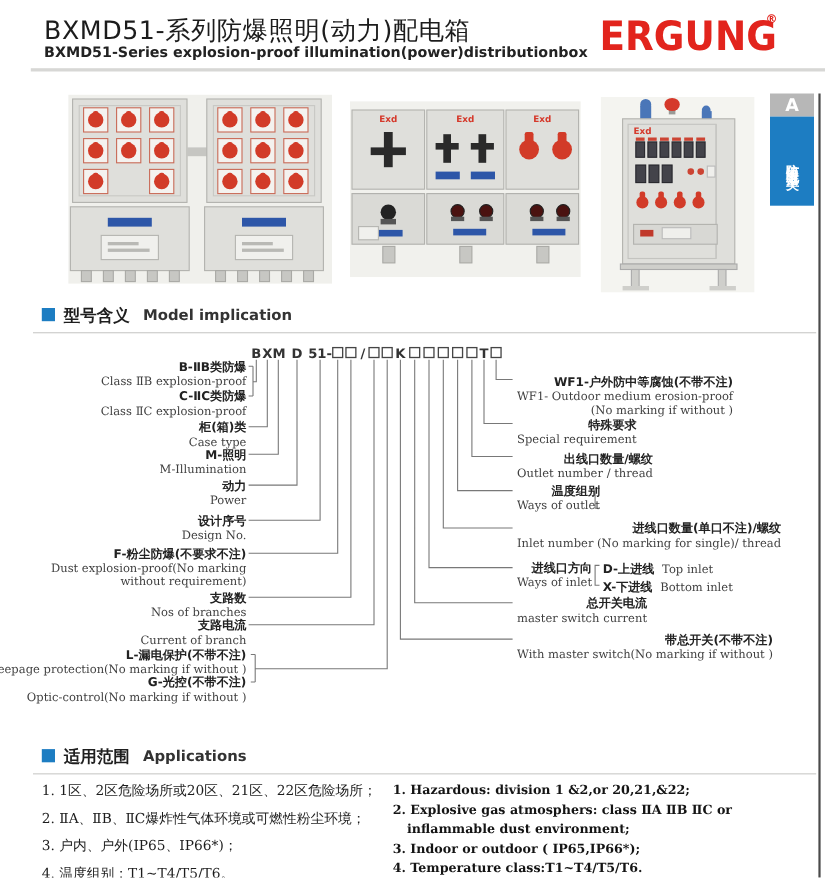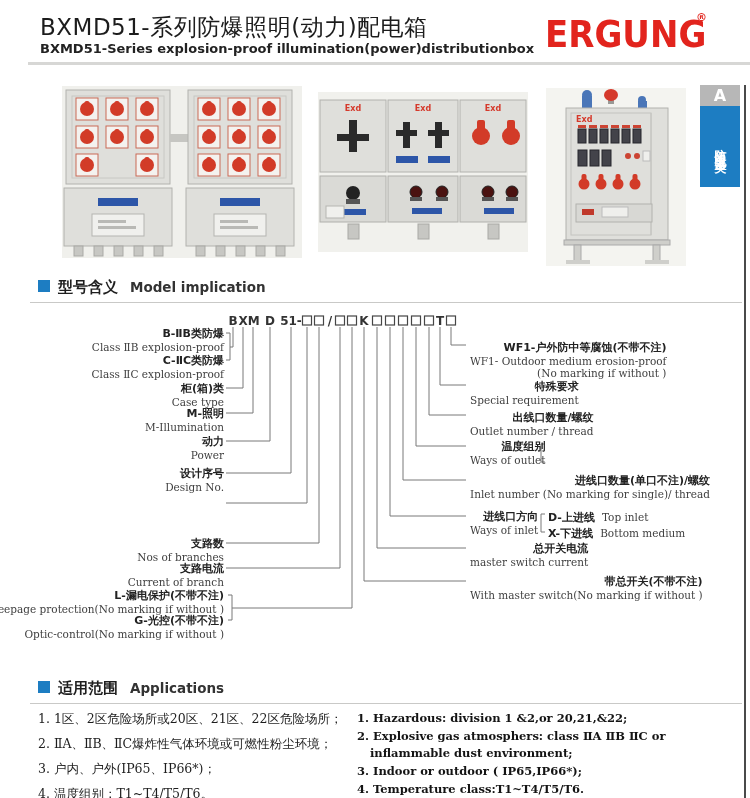--- a/index.html
+++ b/index.html
@@ -307,20 +307,25 @@
     <div class="en">M-Illumination</div>
   </div>
   <div class="dlab left" style="top:434px">
     <div class="cn">动力</div>
     <div class="en">Power</div>
   </div>
   <div class="dlab left" style="top:466px">
     <div class="cn">设计序号</div>
     <div class="en">Design No.</div>
   </div>
+  <div class="dlab left" style="top:496px">
+    <div class="cn">F-粉尘防爆(不要求不注)</div>
+    <div class="en">Dust explosion-proof(No marking</div>
+    <div class="en">without requirement)</div>
+  </div>
   <div class="dlab left" style="top:536px">
     <div class="cn">支路数</div>
     <div class="en">Nos of branches</div>
   </div>
   <div class="dlab left" style="top:561px">
     <div class="cn">支路电流</div>
     <div class="en">Current of branch</div>
   </div>
   <div class="dlab left" style="top:588px">
     <div class="cn">L-漏电保护(不带不注)</div>
@@ -351,21 +356,21 @@
   <div class="dlab right" style="top:473px">
     <div class="cn">进线口数量(单口不注)/螺纹</div>
     <div class="en">Inlet number (No marking for single)/ thread</div>
   </div>
   <div class="dlab right" style="top:509px">
     <div class="cn">进线口方向</div>
     <div class="en">Ways of inlet</div>
   </div>
   <div class="dopt" style="top:509px">
     <div><span class="cn">D-上进线</span><span class="oen">Top inlet</span></div>
-    <div><span class="cn">X-下进线</span><span class="oen">Bottom  medium</span></div>
+    <div><span class="cn">X-下进线</span><span class="oen">Bottom  inlet</span></div>
   </div>
   <div class="dlab right" style="top:541px">
     <div class="cn">总开关电流</div>
     <div class="en">master switch current</div>
   </div>
   <div class="dlab right" style="top:574px">
     <div class="cn">带总开关(不带不注)</div>
     <div class="en">With master switch(No marking  if without )</div>
   </div>
 

